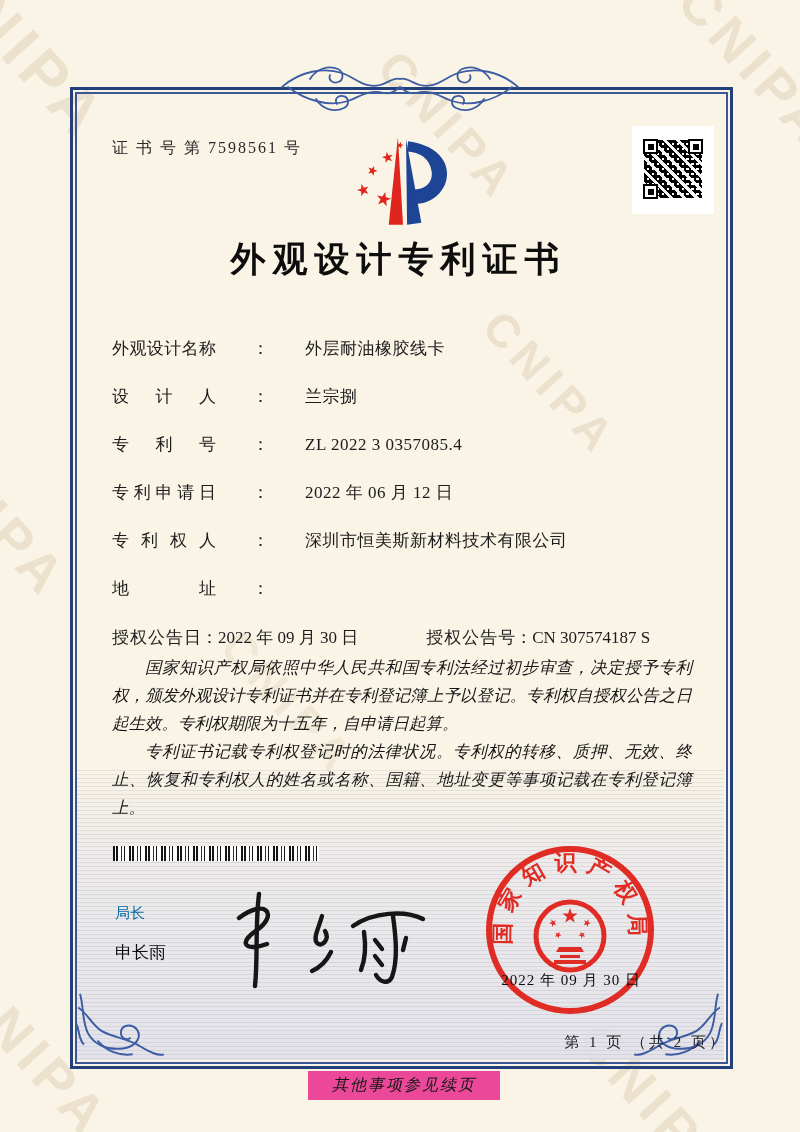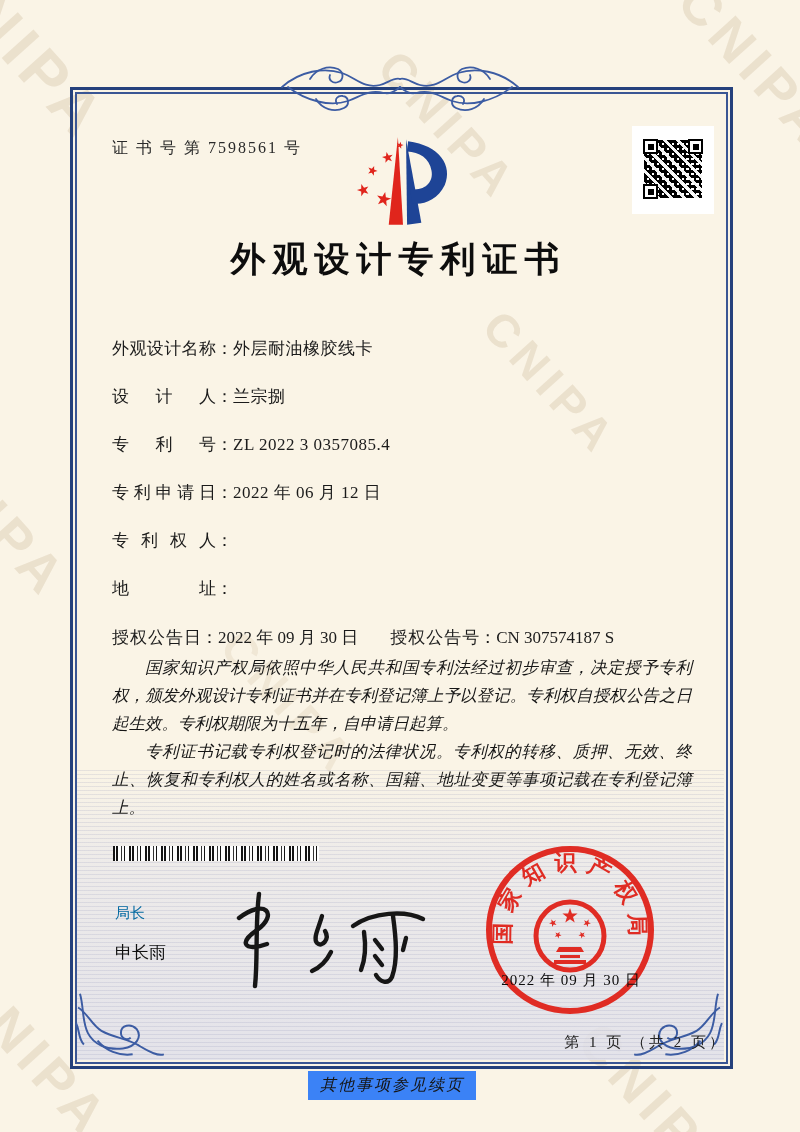--- a/index.html
+++ b/index.html
@@ -38,21 +38,21 @@
       repeating-linear-gradient(45deg, rgba(255,255,255,0.95) 0 3px, rgba(255,255,255,0) 3px 9px),
       repeating-linear-gradient(0deg,#000 0 2.5px,transparent 2.5px 5px),
       repeating-linear-gradient(90deg,#000 0 2.5px,transparent 2.5px 5px);}
   .fp{position:absolute;width:15px;height:15px;border:2.5px solid #000;background:#fff;box-sizing:border-box;}
   .fp::after{content:"";position:absolute;inset:2.5px;background:#000;}
   .fp.tl{left:-1px;top:-1px}.fp.tr{right:-1px;top:-1px}.fp.bl{left:-1px;bottom:-1px}
   .title{position:absolute;left:70px;top:236px;width:657px;z-index:3;
     text-align:center;font-size:35px;font-weight:bold;letter-spacing:7px;color:#0d0d0d;}
   
   .f-row{position:absolute;left:112px;width:588px;z-index:3;display:flex;
-    font-size:17px;line-height:24px;color:#1b1b1b;}
+    font-size:17px;line-height:24px;color:#1b1b1b;gap:36px;}
   .f-label{display:inline-block;width:104px;text-align:justify;text-align-last:justify;flex:none;}
   .f-colon{flex:none;}
   .f-value{flex:1;letter-spacing:0.5px;}
   .f-row.r0{top:337px}.f-row.r1{top:385px}.f-row.r2{top:433px}
   .f-row.r3{top:481px}.f-row.r4{top:529px}.f-row.r5{top:577px}
   .f-row.r6{top:626px}
   .pair{display:flex;}
   .pair .f-label{width:89px;}
   .pair2{margin-left:32px;}
   
@@ -68,22 +68,22 @@
   .sig-title{position:absolute;left:115px;top:904px;font-size:15px;z-index:3;color:#0369a1;}
   .sig-name{position:absolute;left:115px;top:941px;font-size:17px;z-index:3;color:#111;}
   .sig-hand{position:absolute;left:225px;top:886px;width:212px;height:106px;z-index:3;}
   
   .seal{position:absolute;left:482px;top:842px;width:176px;height:176px;z-index:4;opacity:0.96;}
   .seal-date{position:absolute;left:494px;top:971px;width:154px;z-index:5;
     text-align:center;font-size:15px;letter-spacing:1px;color:#0c0c0c;}
   
   .page-info{position:absolute;left:70px;top:1033px;width:657px;z-index:3;
     text-align:right;font-size:15px;letter-spacing:3px;color:#222;}
-  .cont-note{position:absolute;left:308px;top:1071px;z-index:3;background:#3b82f6;
-    padding:4px 12px;font-size:16px;font-style:italic;letter-spacing:2px;color:#161616;}
+  .cont-note{position:absolute;left:308px;top:1071px;z-index:3;background:#ec4899;
+    padding:4px 24px;font-size:16px;font-style:italic;letter-spacing:2px;color:#161616;}
   
   .orn-top{position:absolute;left:280px;top:61px;width:240px;height:56px;z-index:3;}
   .orn-bl{position:absolute;left:71px;top:988px;width:96px;height:78px;z-index:3;}
   .orn-br{position:absolute;left:631px;top:988px;width:96px;height:78px;z-index:3;}
 </style>
 </head>
 <body>
 
 <svg width="0" height="0" style="position:absolute" aria-hidden="true">
   <defs>
@@ -168,20 +168,21 @@
     <span class="f-value">ZL 2022 3 0357085.4</span>
 </div>
 <div class="f-row r3">
   <span class="f-label">专利申请日</span>
     <span class="f-colon">：</span>
     <span class="f-value">2022 年 06 月 12 日</span>
 </div>
 <div class="f-row r4">
   <span class="f-label">专利权人</span>
     <span class="f-colon">：</span>
+    <span class="f-value">深圳市恒美斯新材料技术有限公司</span>
 </div>
 <div class="f-row r5">
   <span class="f-label">地址</span>
     <span class="f-colon">：</span>
 </div>
 <div class="f-row r6">
   <span class="pair">
     <span class="f-label">授权公告日</span>
       <span class="f-colon">：</span>
       <span>2022 年 09 月 30 日</span>

